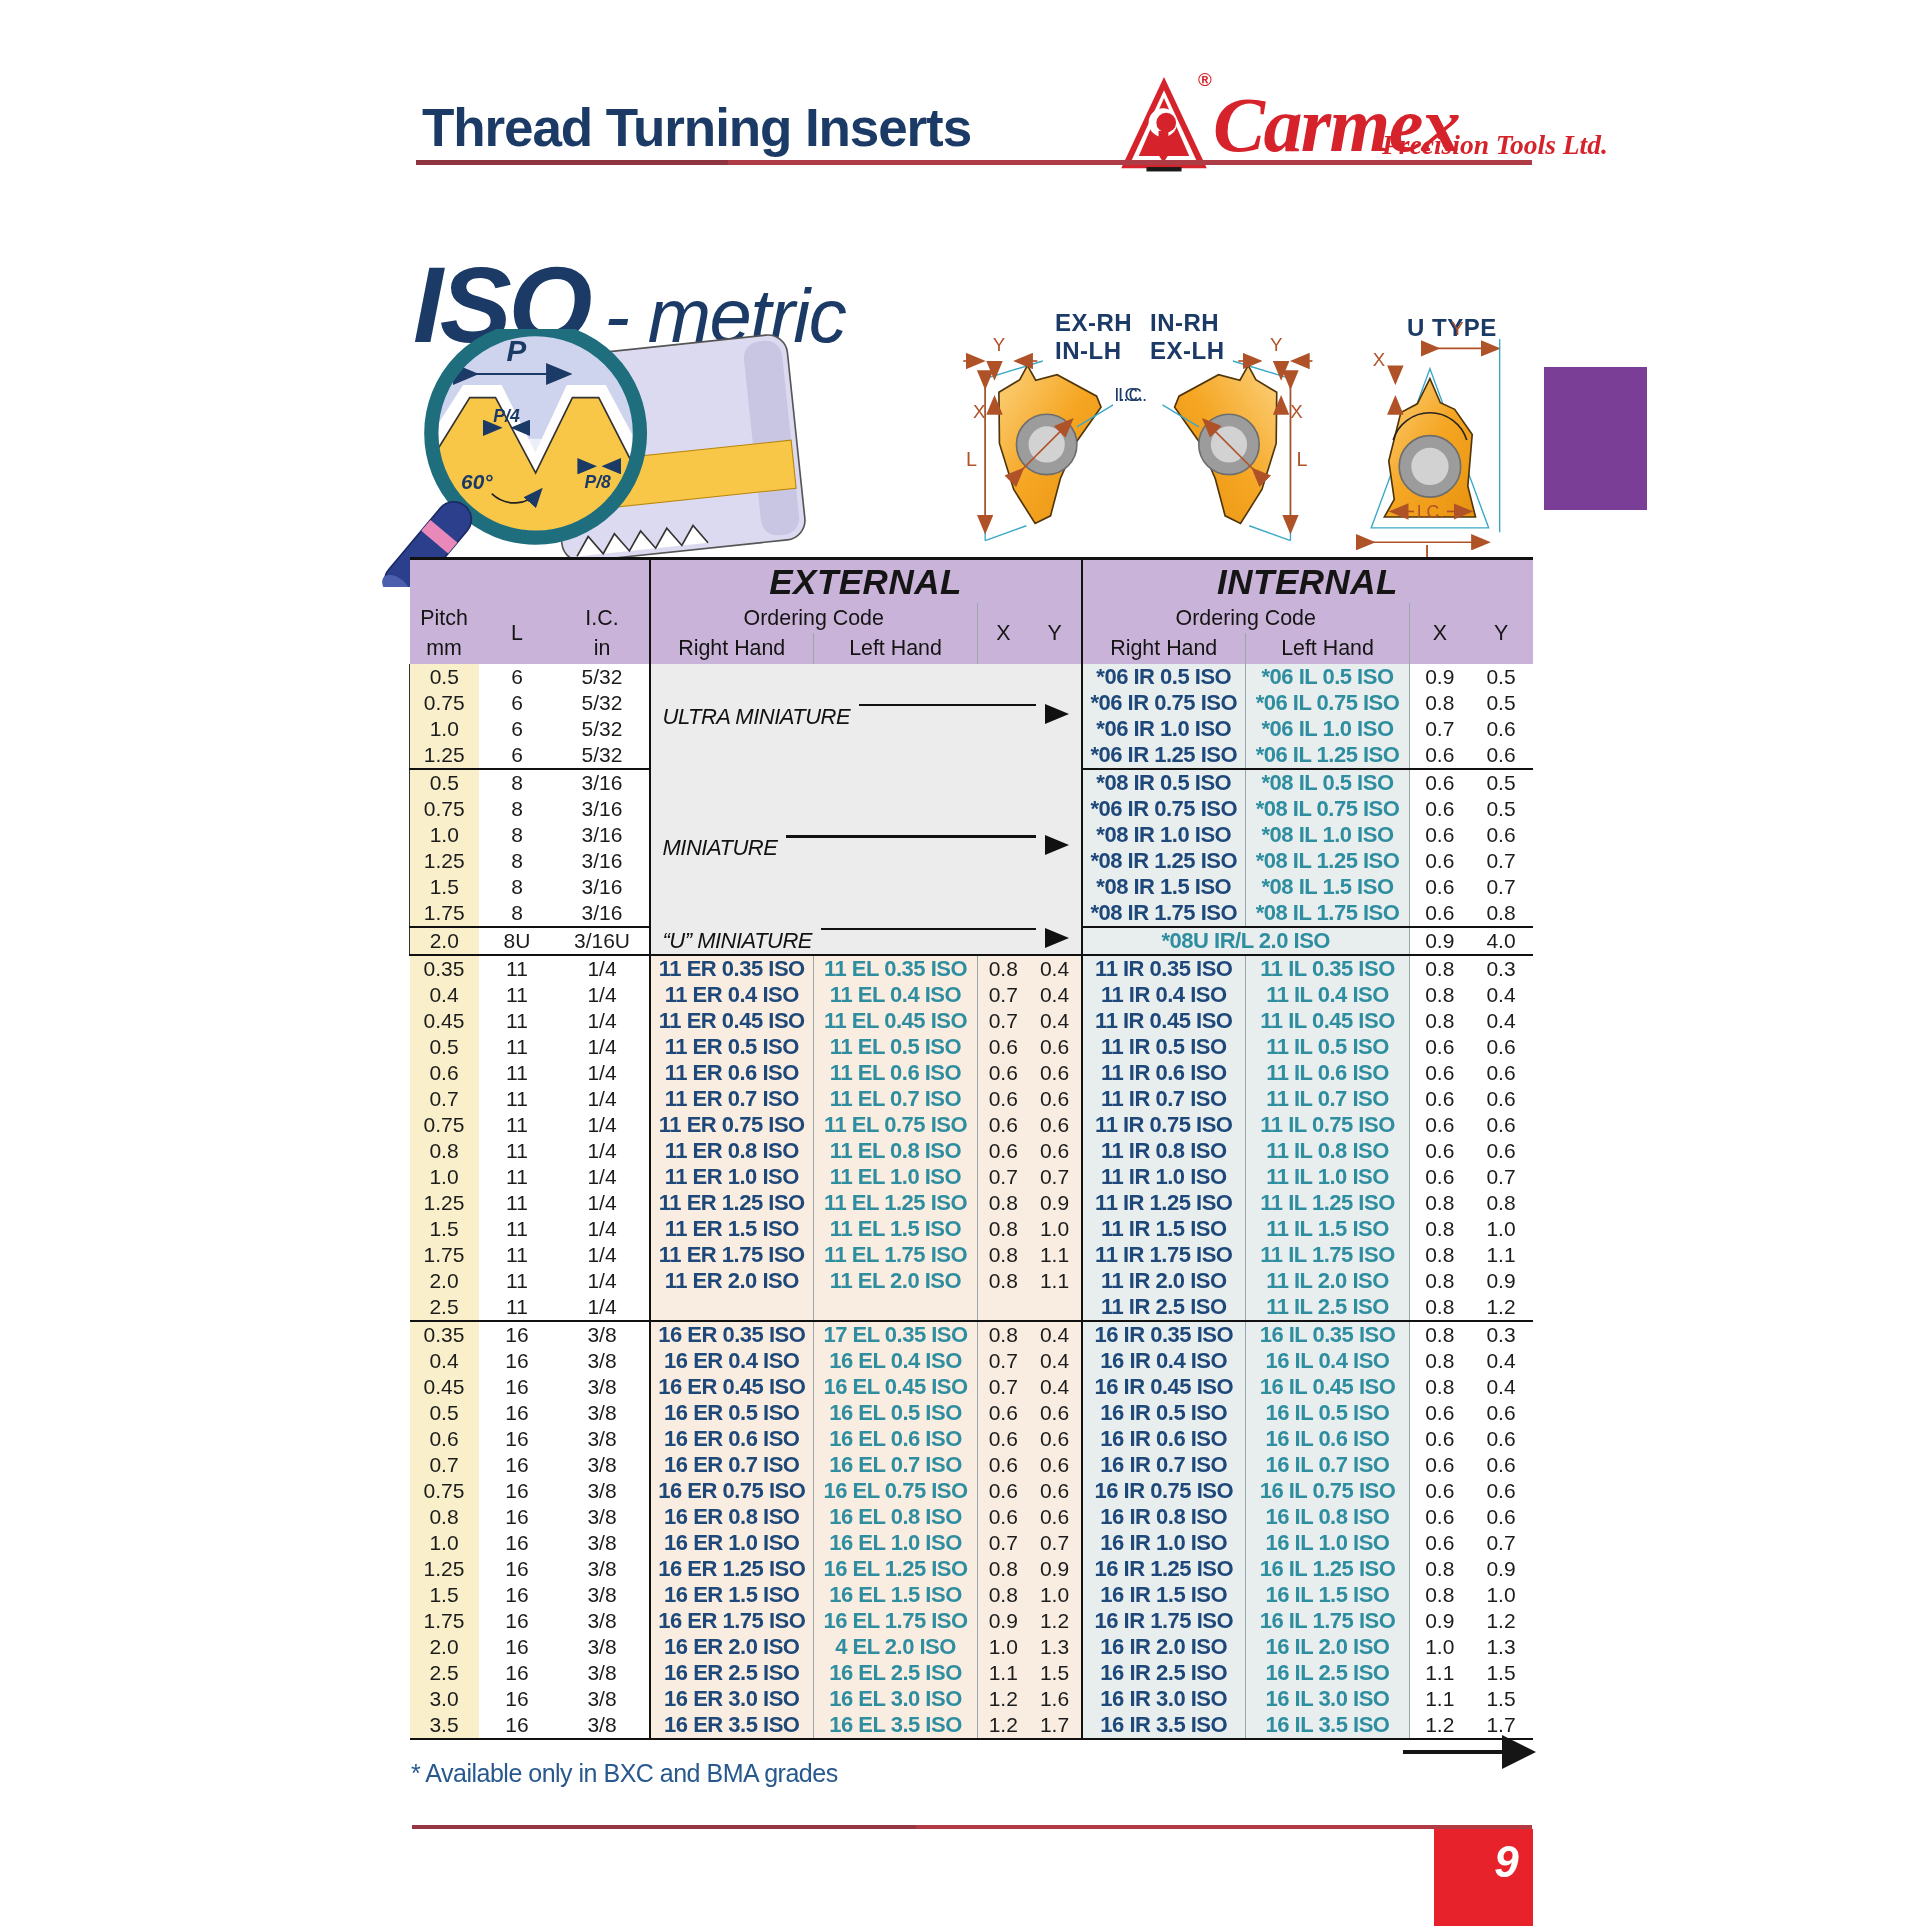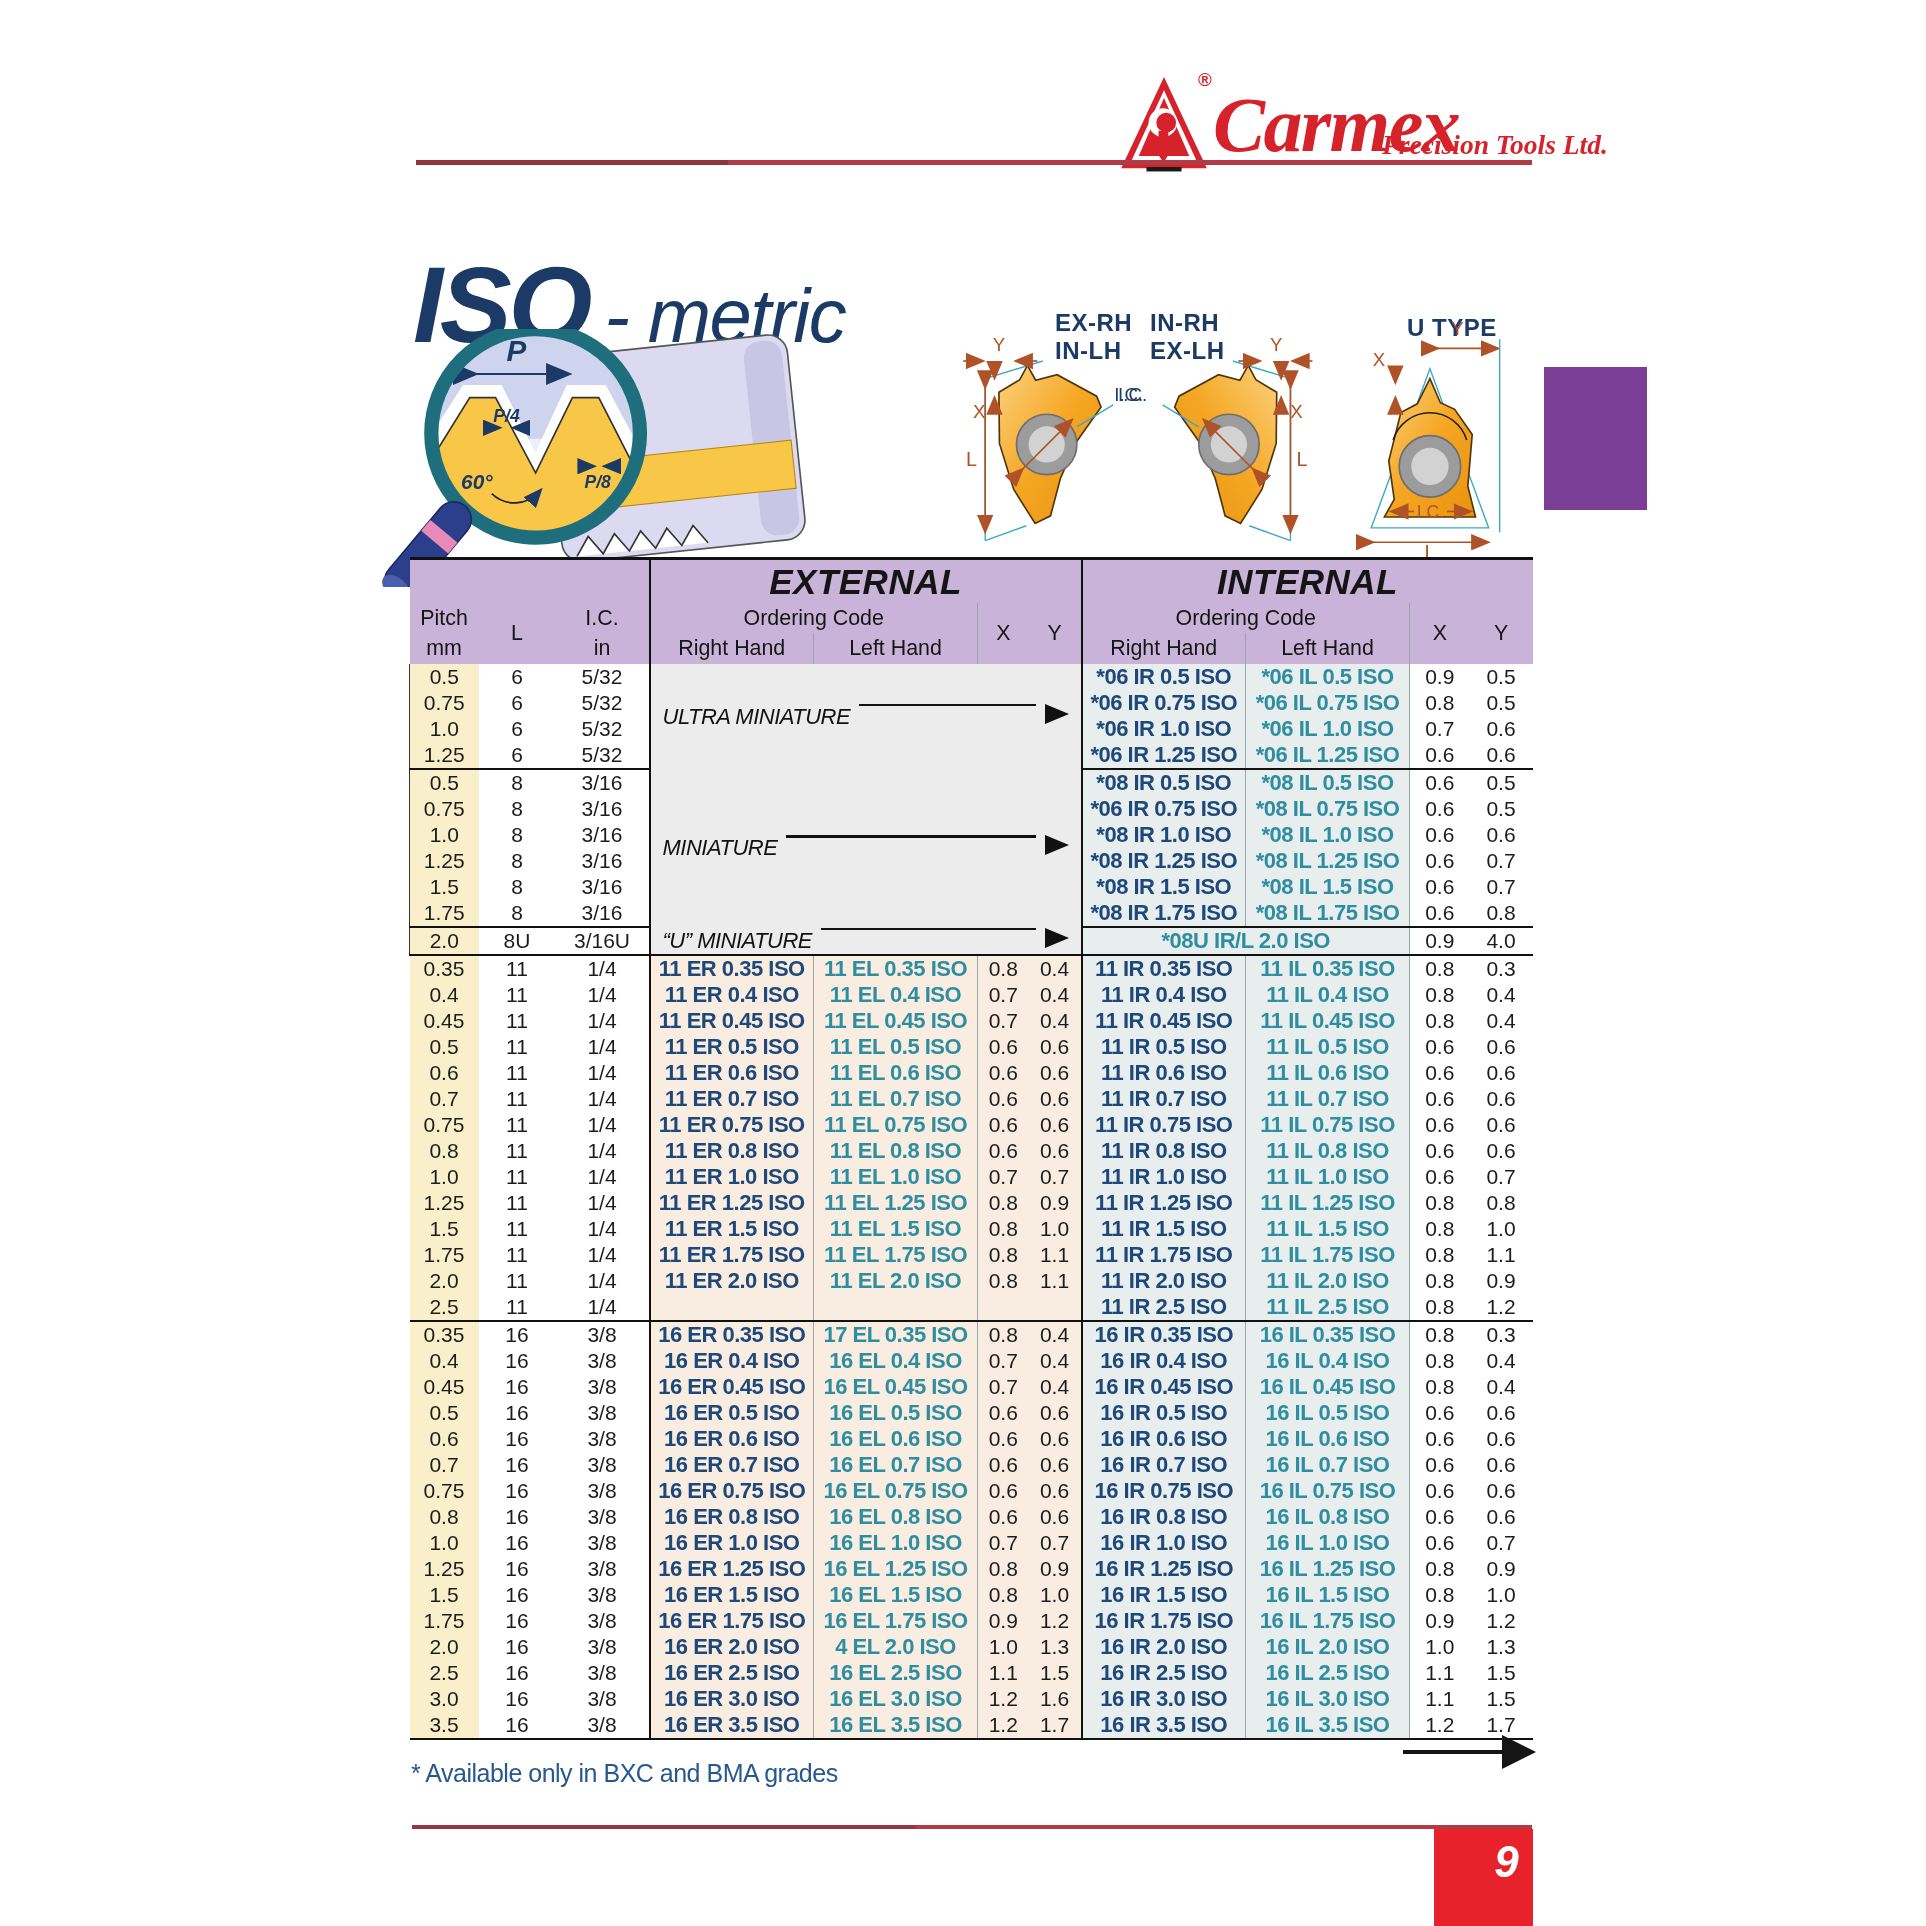--- a/index.html
+++ b/index.html
@@ -70,20 +70,21 @@
                background:linear-gradient(to right,#963642 0%,#963642 45%,#b23b43 45%,#b23b43 100%);}
   .page-box{position:absolute;left:1434px;top:1829px;width:99px;height:97px;background:#e8222a;}
   .page-num{position:absolute;right:14.3px;top:7.7px;color:#fff;font-size:44px;font-weight:bold;font-style:italic;}
   svg text{font-family:"Liberation Sans",sans-serif;}
 </style>
 </head>
 <body>
 
 <div class="page">
 
+  <div class="title">Thread Turning Inserts</div>
   <div class="brand">
     <svg class="brand-mark" width="88" height="96" viewBox="0 0 160 175">
       <polygon points="80,2 158,168 2,168" fill="#d6232b"></polygon>
       <polygon points="80,26 140,156 20,156" fill="#fff"></polygon>
       <polygon points="80,40 126,146 34,146" fill="#d6232b"></polygon>
       <circle cx="78" cy="85" r="26" fill="#fff"></circle>
       <circle cx="84" cy="85" r="18" fill="#d6232b"></circle>
       <rect x="70" y="100" width="18" height="38" fill="#d6232b"></rect>
       <polygon points="79,158 60,128 98,128" fill="#d6232b"></polygon>
       <rect x="48" y="166" width="64" height="8" fill="#1a1a1a"></rect>

